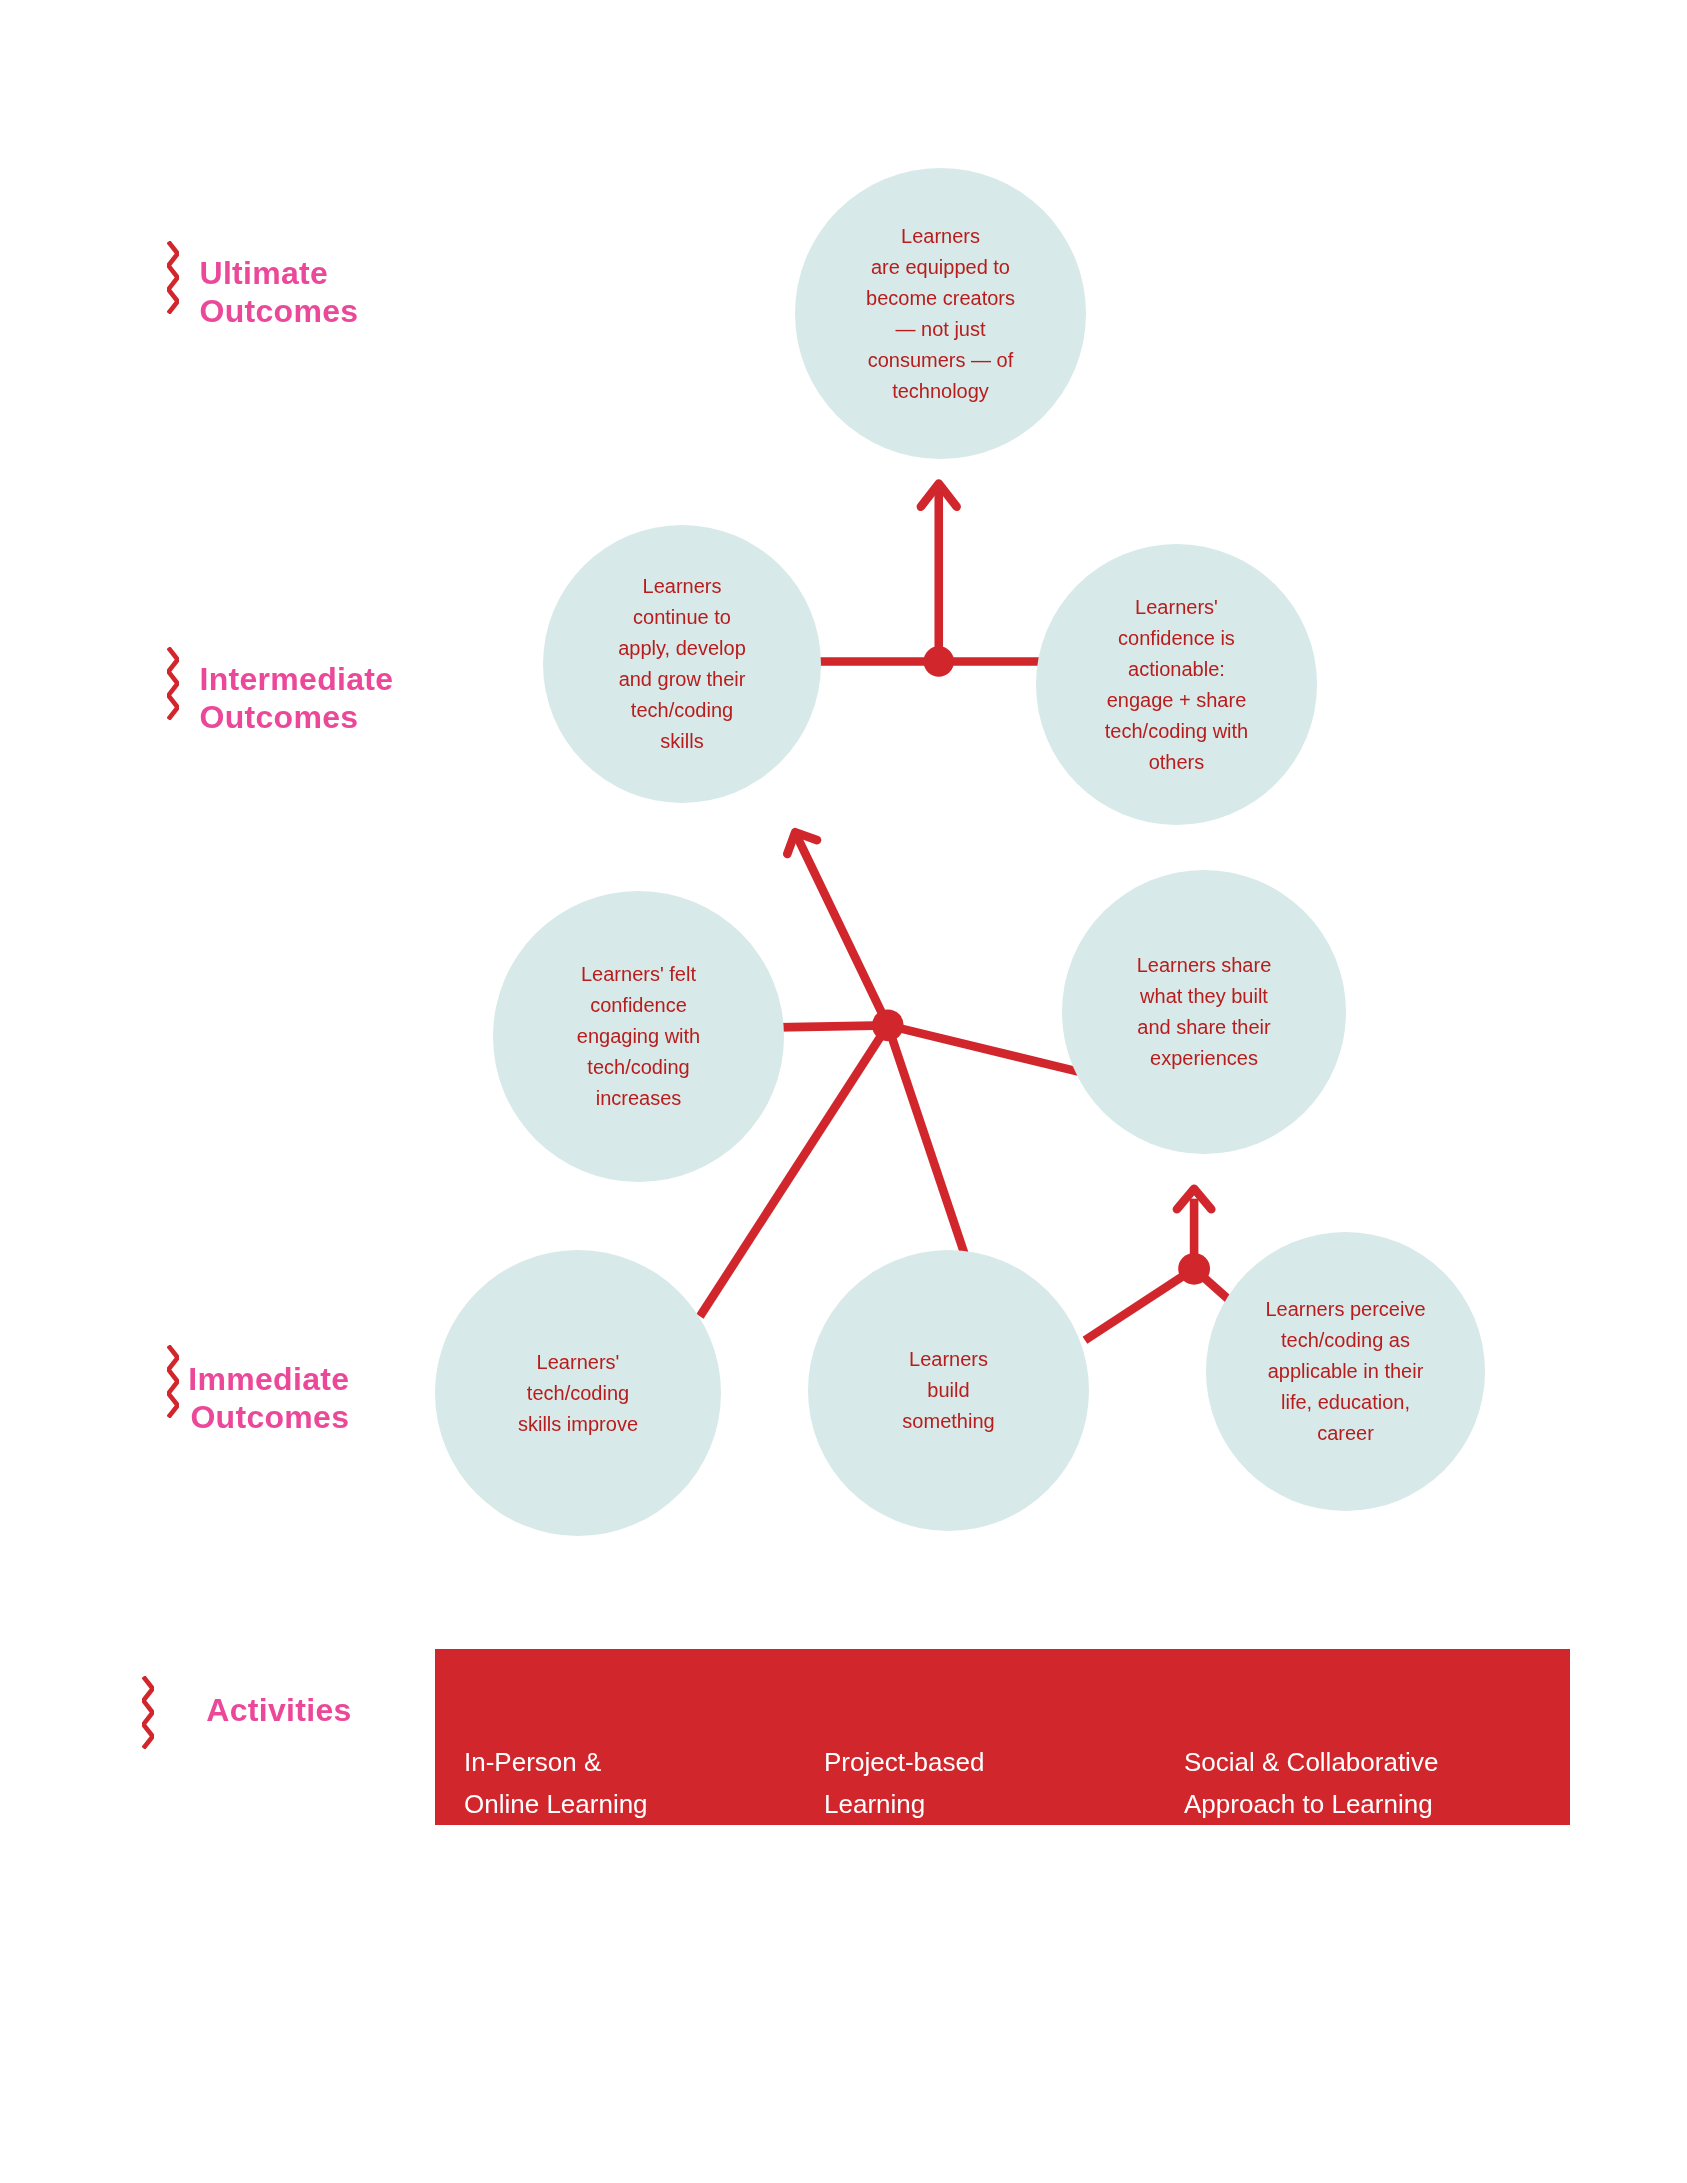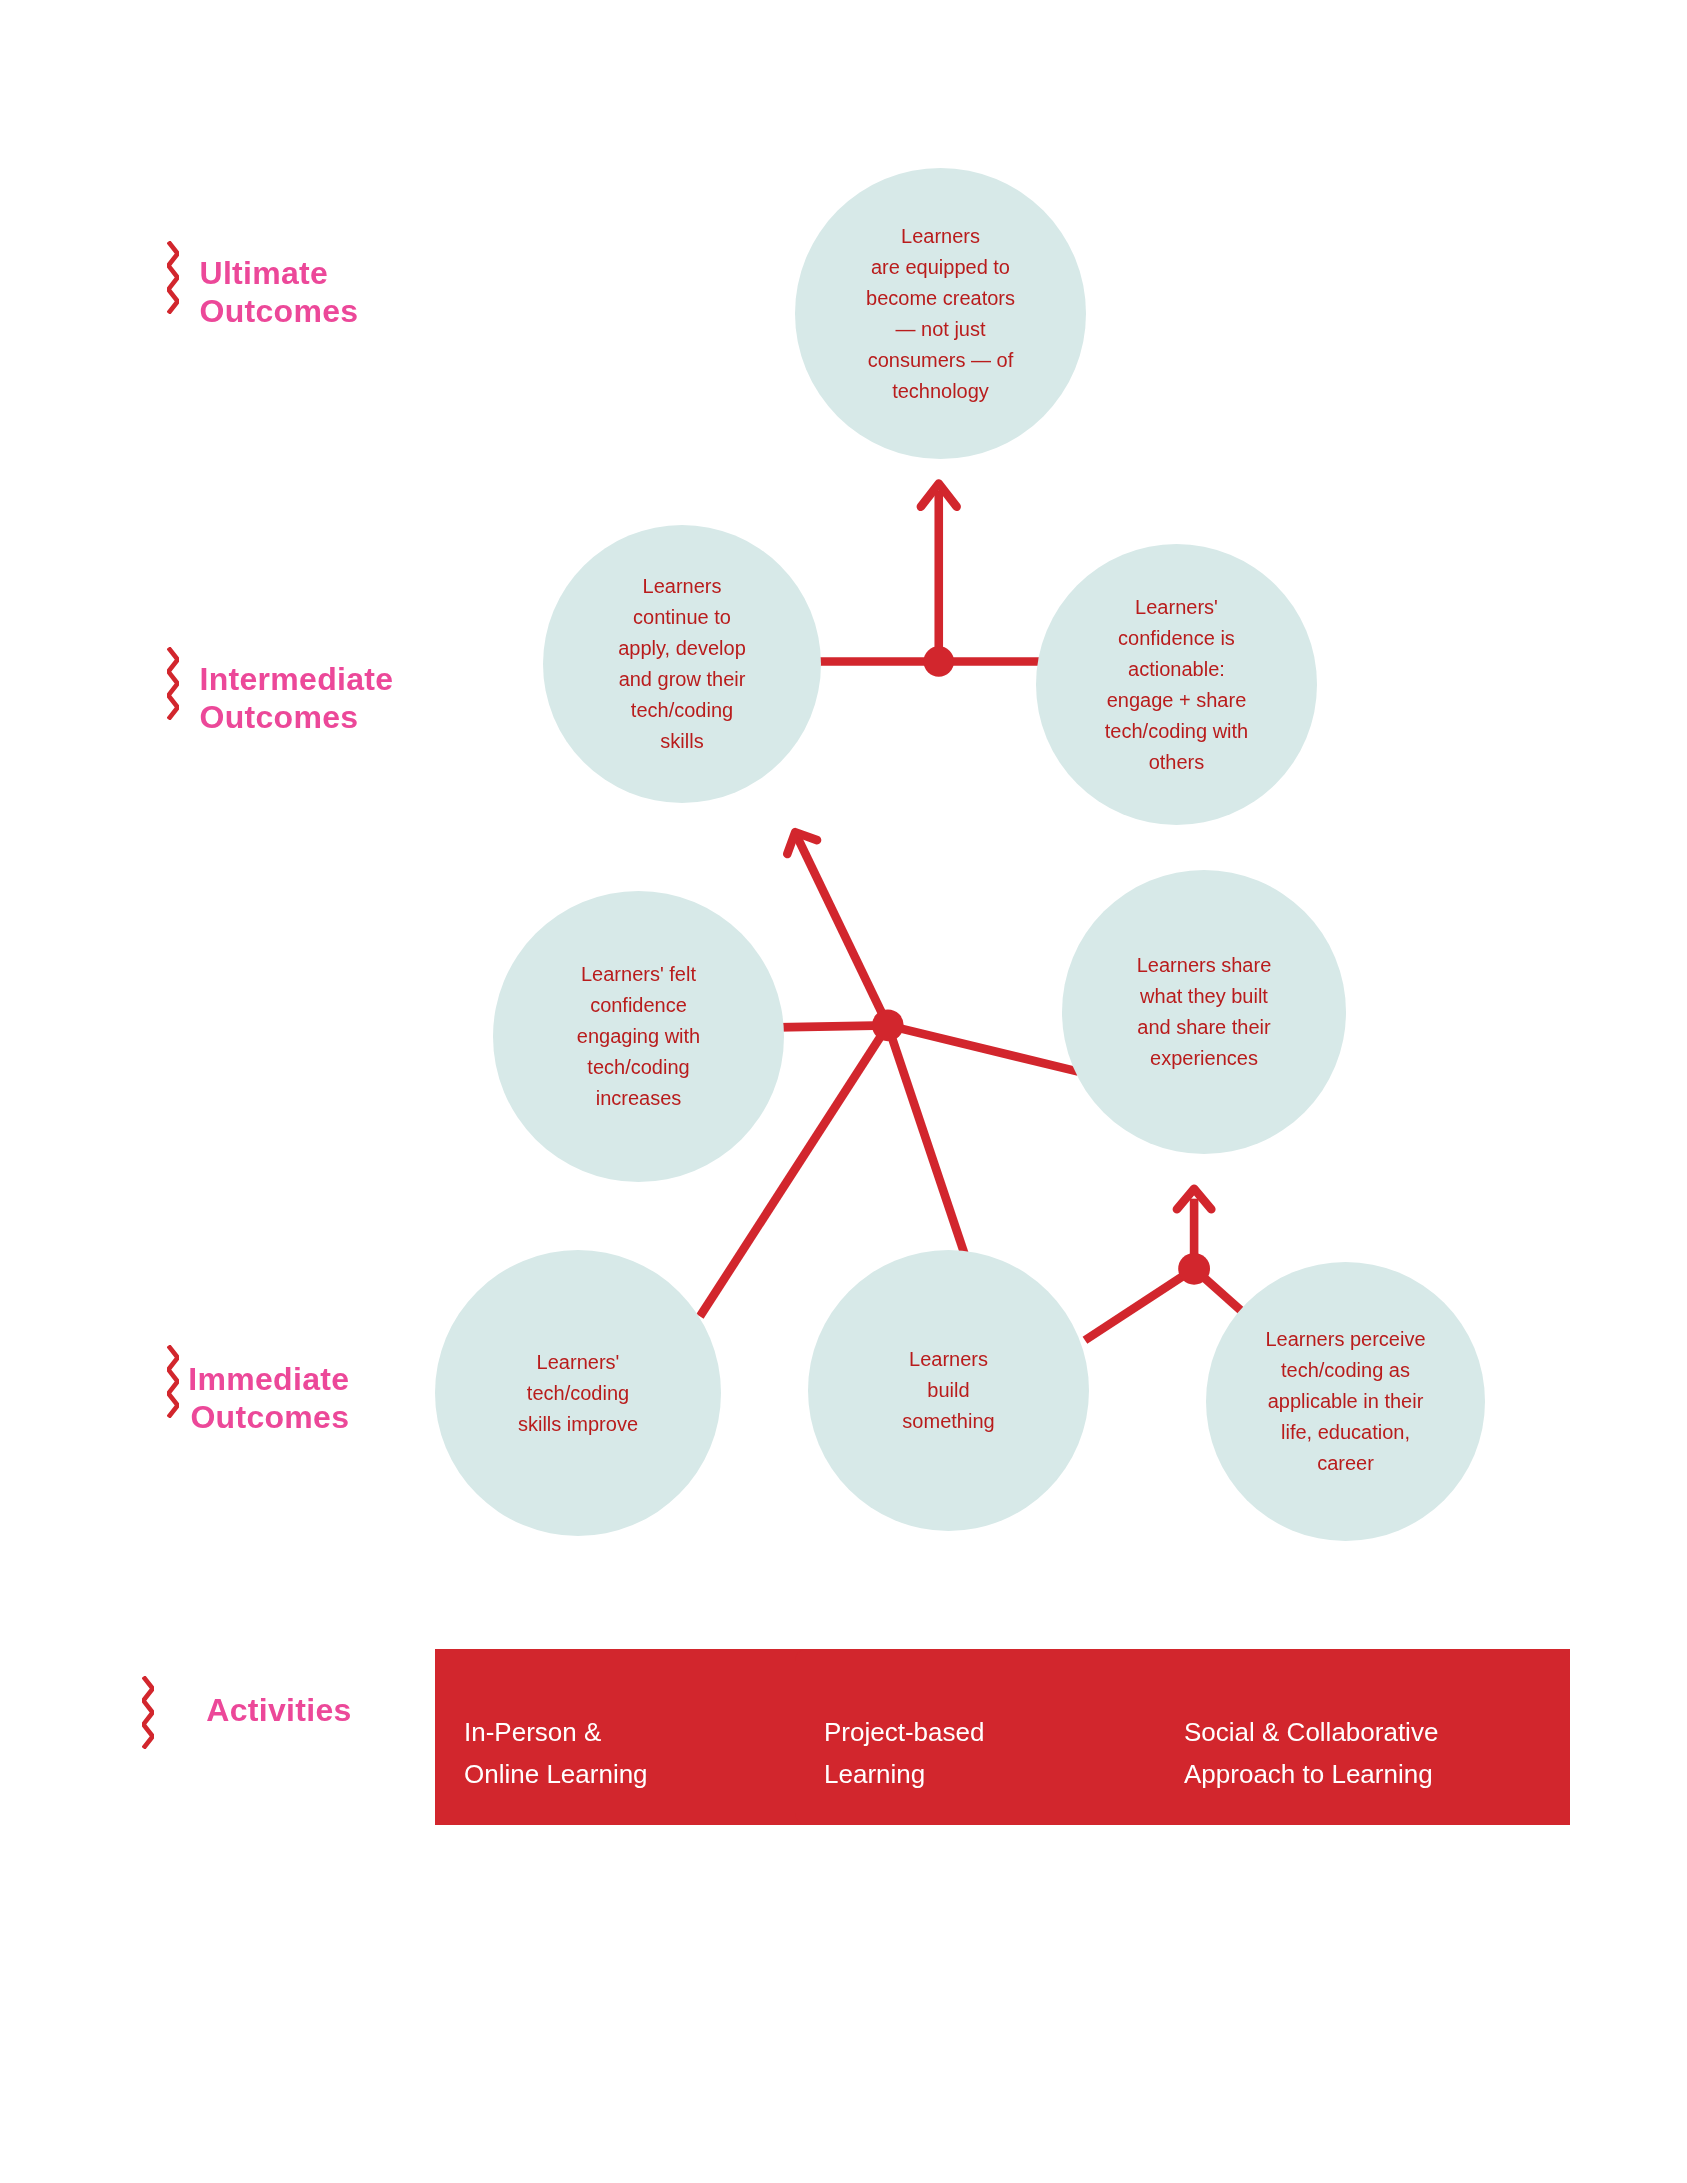--- a/index.html
+++ b/index.html
@@ -59,21 +59,21 @@
     font-size: 20px;
     line-height: 31px;
   }
   
   .activity-box {
     position: absolute;
     width: 415px;
     height: 176px;
     background: #d2262d;
     display: flex;
-    align-items: center;
+    align-items: flex-end;
     z-index: 2;
   }
   .activity-text {
     white-space: pre-line;
     color: #ffffff;
     font-size: 26px;
     line-height: 42px;
     padding: 32px 20px 0 29px;
     text-align: left;
   }
@@ -187,21 +187,21 @@
 tech/coding
 skills improve</div>
   </div>
 
   <div class="circle" style="left:808px; top:1250px; width:281px; height:281px;">
     <div class="circle-text">Learners
 build
 something</div>
   </div>
 
-  <div class="circle" style="left:1206px; top:1262px; width:279px; height:279px;">
+  <div class="circle" style="left:1206px; top:1232px; width:279px; height:279px;">
     <div class="circle-text">Learners perceive
 tech/coding as
 applicable in their
 life, education,
 career</div>
   </div>
 
   <div class="activity-box" style="left:435px; top:1649px;">
     <div class="activity-text">In-Person &amp;
 Online Learning</div>

